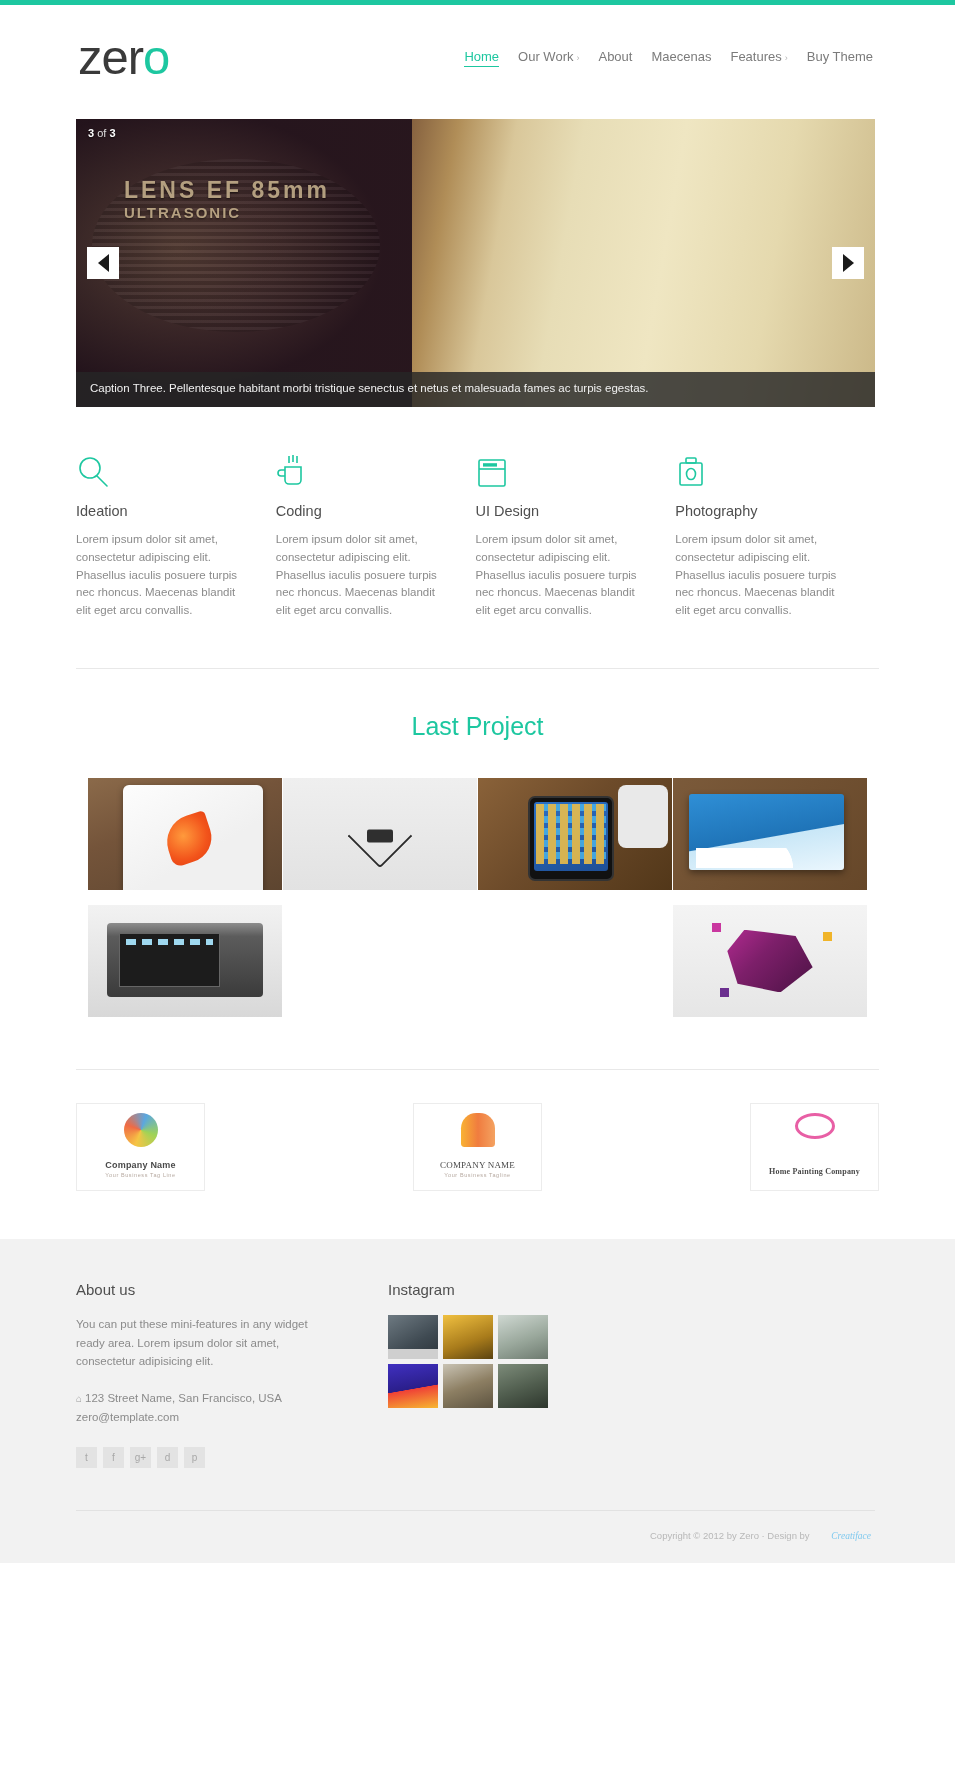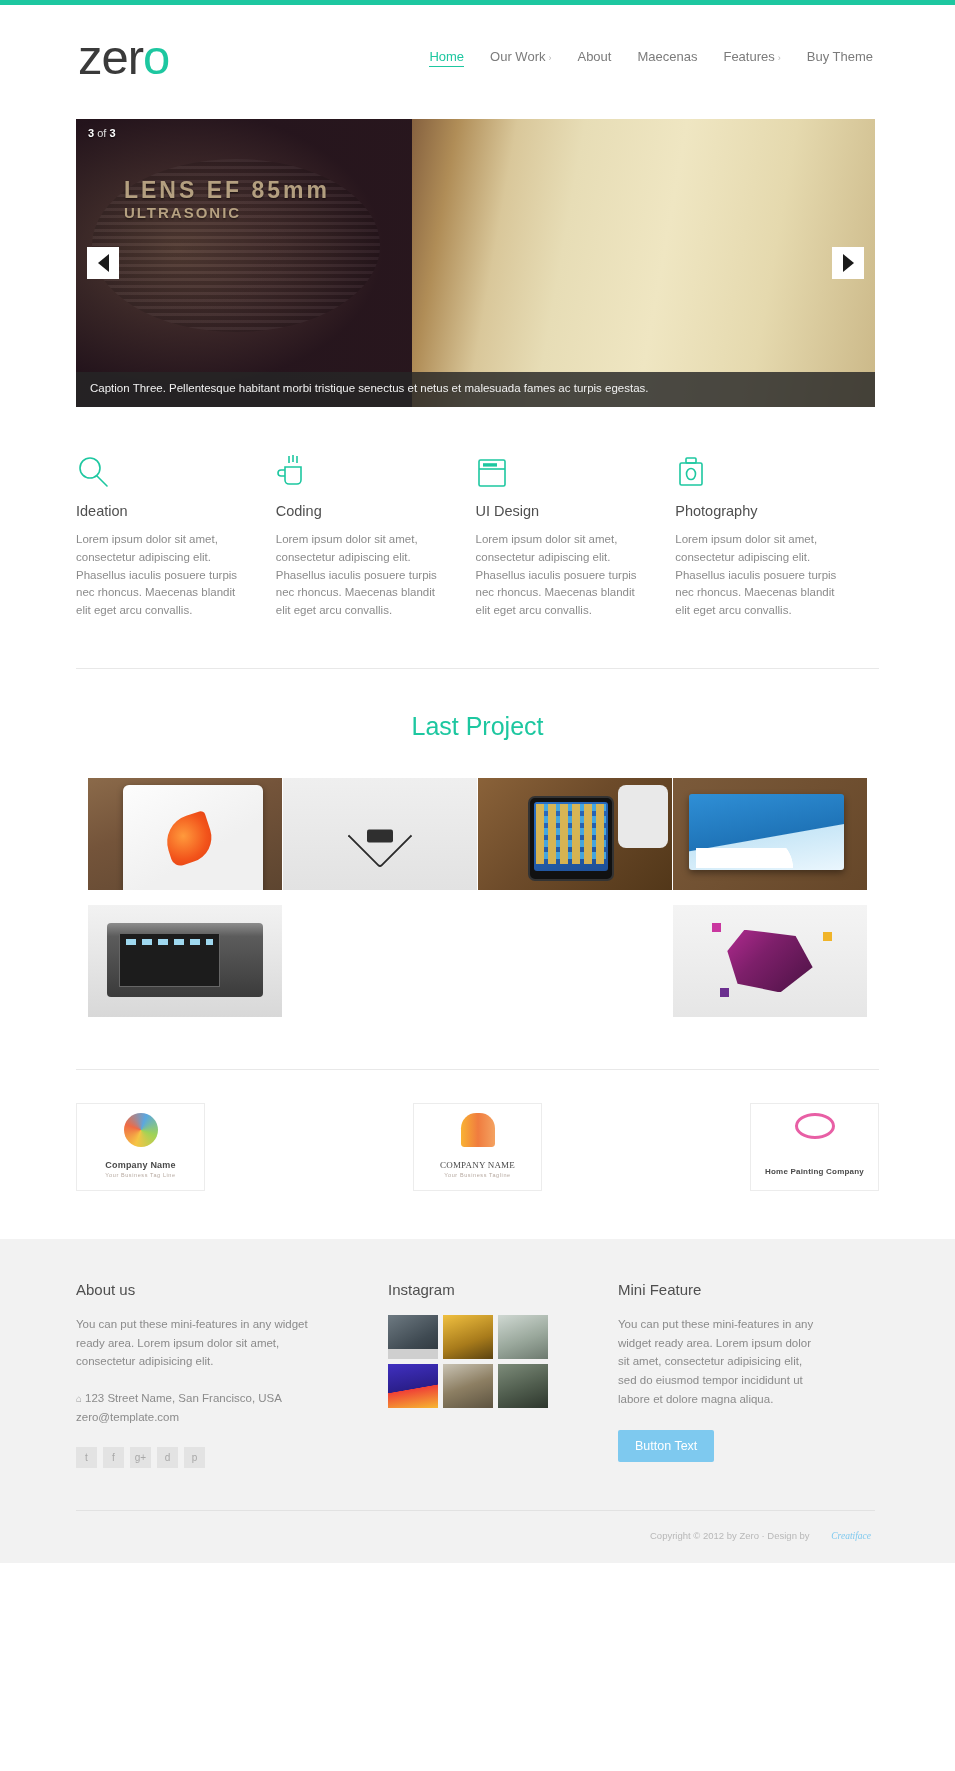--- a/index.html
+++ b/index.html
@@ -29,21 +29,21 @@
     color: #3a3a3a;
     font-family: "Liberation Sans", sans-serif;
     display: flex;
     align-items: baseline;
   }
   .logo .o { color: #1dc7a0; }
   .nav {
     margin-left: auto;
     display: flex;
     align-items: center;
-    gap: 26px;
+    gap: 19px;
     padding-right: 2px;
   }
   .nav-item {
     font-size: 13px;
     color: #7b7b7b;
     white-space: nowrap;
     position: relative;
     padding-bottom: 3px;
   }
   .nav-item.active { color: #1dc7a0; }
@@ -411,21 +411,21 @@
       <div class="c-name">Company Name</div>
       <div class="c-sub">Your Business Tag Line</div>
     </div>
     <div class="client">
       <span class="logo-art blob blob3"></span>
       <div class="c-name" style="font-family:'Liberation Serif',serif;font-weight:400;">COMPANY NAME</div>
       <div class="c-sub">Your Business Tagline</div>
     </div>
     <div class="client">
       <span class="logo-art blob blob4"></span>
-      <div class="c-name" style="font-size:8px;">Home Painting Company</div>
+      <div class="c-name" style="font-size:8px;font-family:Liberation Serif, serif;">Home Painting Company</div>
       <div class="c-sub"></div>
     </div>
   </div>
 
   <div class="footer">
     <div class="footer-cols">
 
       <div class="fcol about">
         <div class="f-head">About us</div>
         <div class="f-text">You can put these mini-features in any widget ready area. Lorem ipsum dolor sit amet, consectetur adipisicing elit.</div>
@@ -447,25 +447,20 @@
         <div class="insta-grid">
           <div class="ig ig1"></div>
           <div class="ig ig2"></div>
           <div class="ig ig3"></div>
           <div class="ig ig4"></div>
           <div class="ig ig5"></div>
           <div class="ig ig6"></div>
         </div>
       </div>
 
-      <div class="fcol mini">
-        <div class="f-head">Mini Feature</div>
-        <div class="f-text">You can put these mini-features in any widget ready area. Lorem ipsum dolor sit amet, consectetur adipisicing elit, sed do eiusmod tempor incididunt ut labore et dolore magna aliqua.</div>
-        <div class="btn">Button Text</div>
-      </div>
 
     </div>
 
     <div class="footer-rule"></div>
     <div class="copyright">
       <span>Copyright © 2012 by Zero · Design by </span><span class="brand">Creatiface</span>
     </div>
   </div>
 
 </div>

